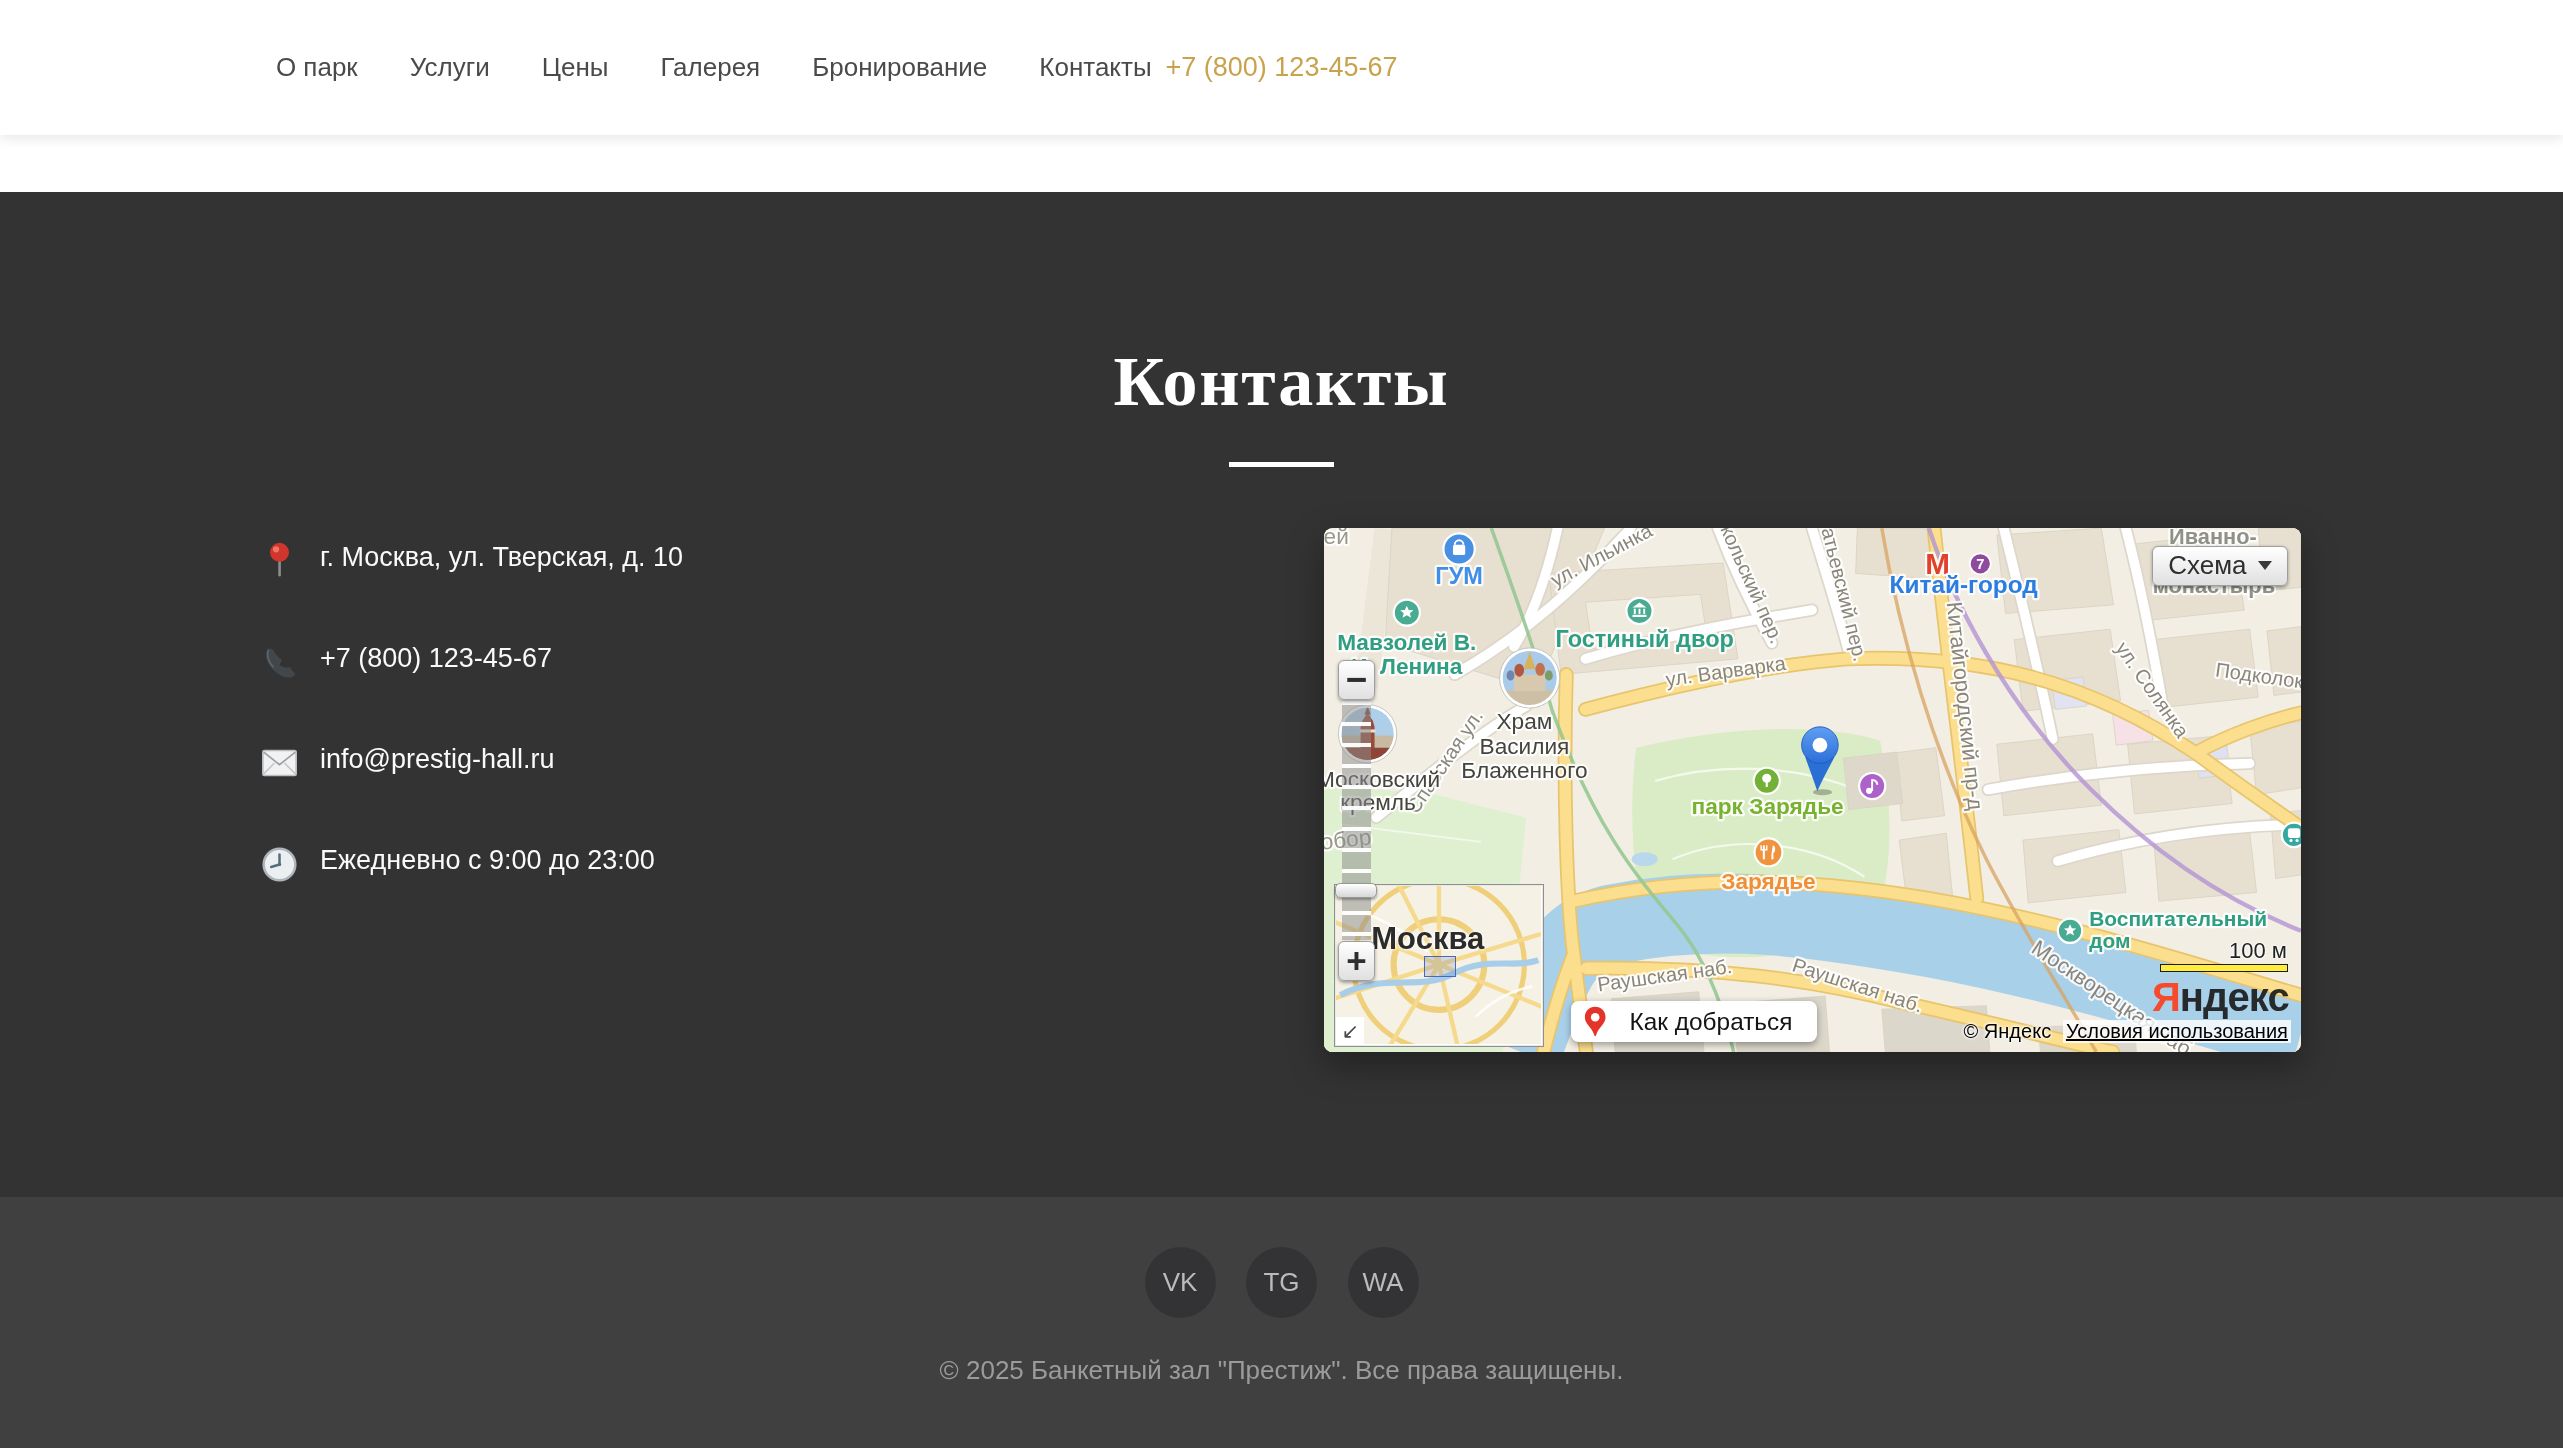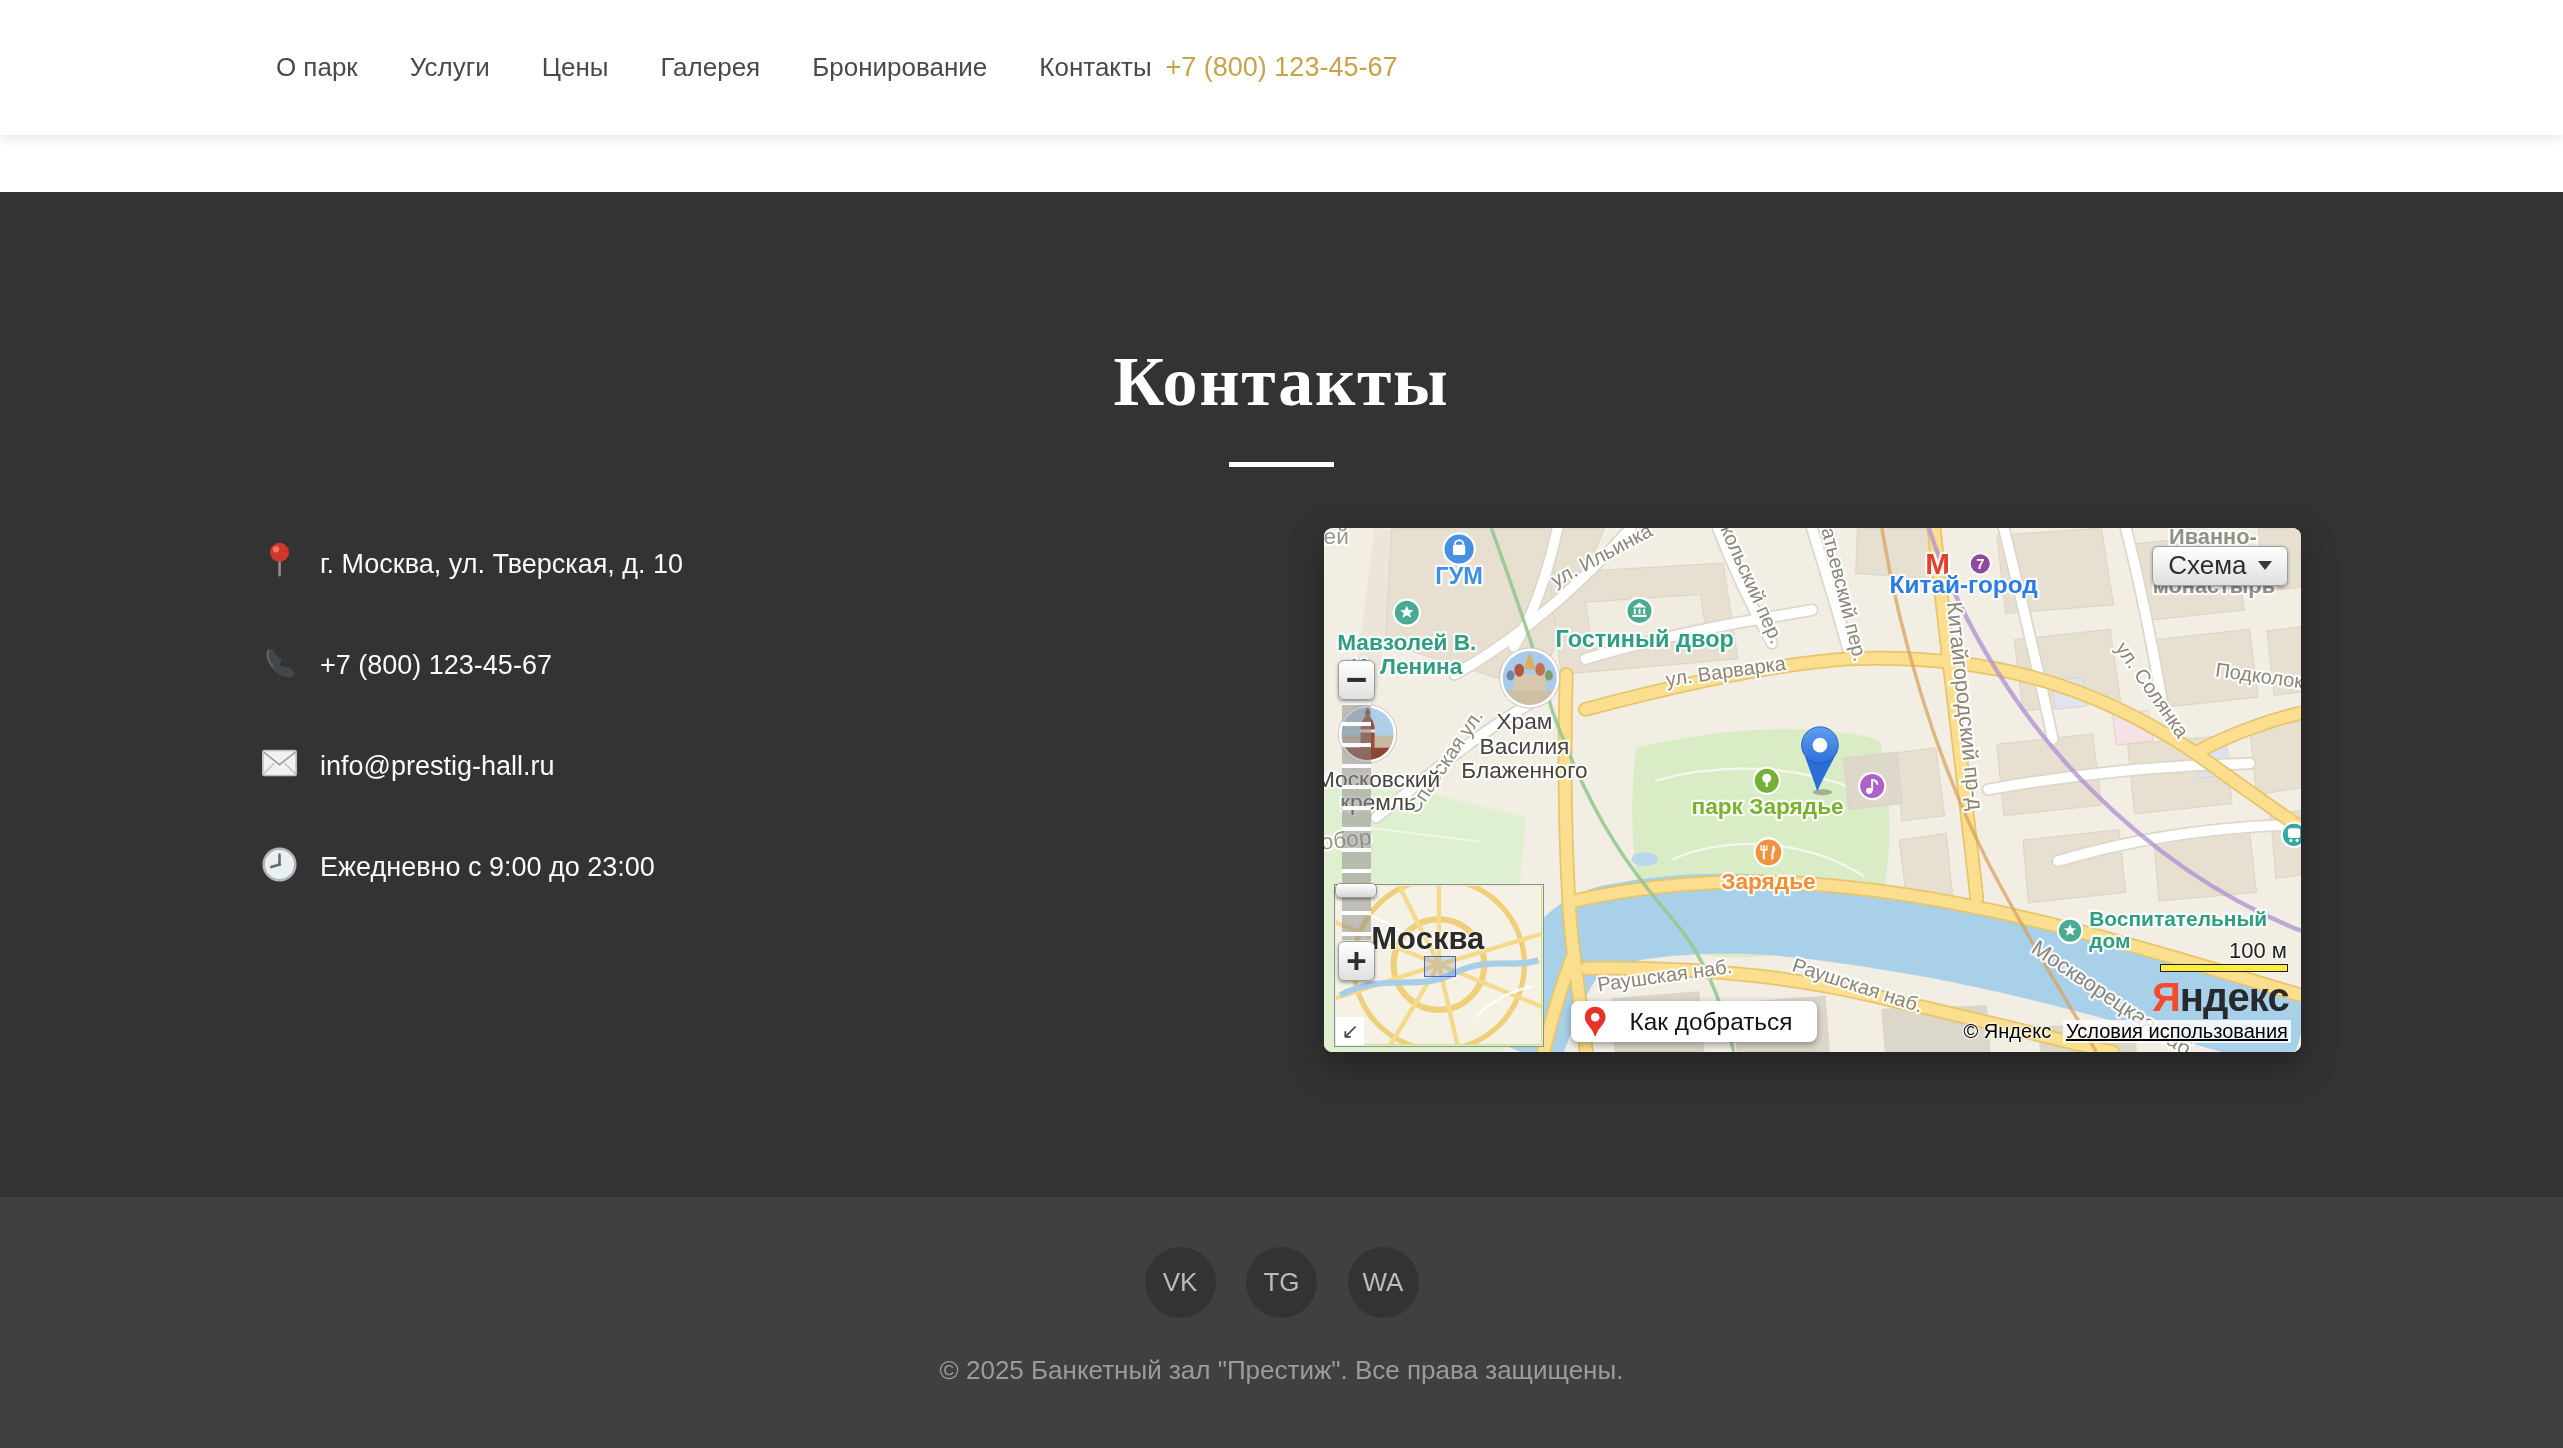--- a/index.html
+++ b/index.html
@@ -19,21 +19,21 @@
   .white-gap { height:57px; background:#fff; }
 
   
   .contacts { height:1005px; background:#333333; padding-top:150px; }
   .contacts h2 { font-family:"Liberation Serif","DejaVu Serif",serif; font-weight:700;
                  font-size:70px; color:#fff; text-align:center; letter-spacing:1.7px; }
   .divider { width:105px; height:5.2px; background:#fff; margin:40px auto 0; }
   .contacts-body { margin-top:61px; padding:0 262px; display:flex;
                    justify-content:space-between; align-items:flex-start; }
   .info-list { list-style:none; padding-top:14px; }
-  .info-list li { display:flex; align-items:flex-end; gap:23px; margin-bottom:63px;
+  .info-list li { display:flex; align-items:flex-start; gap:23px; margin-bottom:63px;
                   font-size:27px; color:#fafafa; }
   .ci { width:35px; height:38px; display:inline-flex; align-items:center; justify-content:center; flex-shrink:0; }
 
   
   .map { position:relative; width:977px; height:524px; border-radius:8.7px; overflow:hidden;
          flex-shrink:0; box-shadow:0 12.2px 35px rgba(0,0,0,.35); background:#f2eee4; cursor:grab; }
   .map-art { position:absolute; left:0; top:0; }
   .map-art text { font-family:"Liberation Sans","DejaVu Sans",sans-serif; }
   .halo { paint-order:stroke; stroke:#ffffff; stroke-opacity:.85; stroke-width:5px; stroke-linejoin:round; }
   .ovl { position:absolute; z-index:6; }
@@ -44,21 +44,21 @@
   .caret { width:0; height:0; border-left:7.8px solid transparent; border-right:7.8px solid transparent;
            border-top:9.6px solid #3a3a3a; }
   .zoom-out { left:14px; top:132px; width:37px; height:40px; font-size:37px; font-weight:700; }
   .zoom-in  { left:14px; top:413px; width:37px; height:40px; font-size:35px; font-weight:700; }
   .zoom-track { left:18.3px; top:173px; width:29px; height:239px; z-index:5; cursor:pointer;
         background-color:rgba(150,150,150,.35);
         background-image:repeating-linear-gradient(to bottom, rgba(255,255,255,.95) 0 4.4px, rgba(130,130,130,.25) 4.4px 21px); }
   .zoom-handle { left:11.3px; top:355px; width:42px; height:15px; border-radius:5.2px; z-index:7;
         background:linear-gradient(#ffffff,#d6d6d6); border:0.9px solid #979797;
         box-shadow:0 1.7px 2.6px rgba(0,0,0,.35); cursor:ns-resize; }
-  .inset { left:11.3px; top:357px; width:208px; height:161px; background:#bef264; z-index:4;
+  .inset { left:11.3px; top:357px; width:208px; height:161px; background:#ffffff; z-index:4;
            border:1.7px solid #e9e9e9; outline:0.9px solid #8f8f8f; cursor:pointer; }
   .inset svg { position:absolute; left:0; top:0; }
   .inset-city { position:absolute; left:35px; top:35px; font-size:31px; font-weight:700; color:#2b2b2b;
                 text-shadow:0 0 3.5px #fff,0 0 3.5px #fff; }
   .viewport { position:absolute; left:88px; top:70px; width:32px; height:21px;
               border:1.7px solid #4a66c0; background:rgba(74,102,192,.18); }
   .inset-collapse { position:absolute; left:0; bottom:0; width:28px; height:28px; background:#fff;
               color:#4a4a4a; font-size:21px; display:flex; align-items:center; justify-content:center; cursor:pointer; }
   .directions { left:247px; top:473px; height:41px; background:#fff; border-radius:7.8px;
                 box-shadow:0 2.6px 7px rgba(0,0,0,.35); display:flex; align-items:center;

